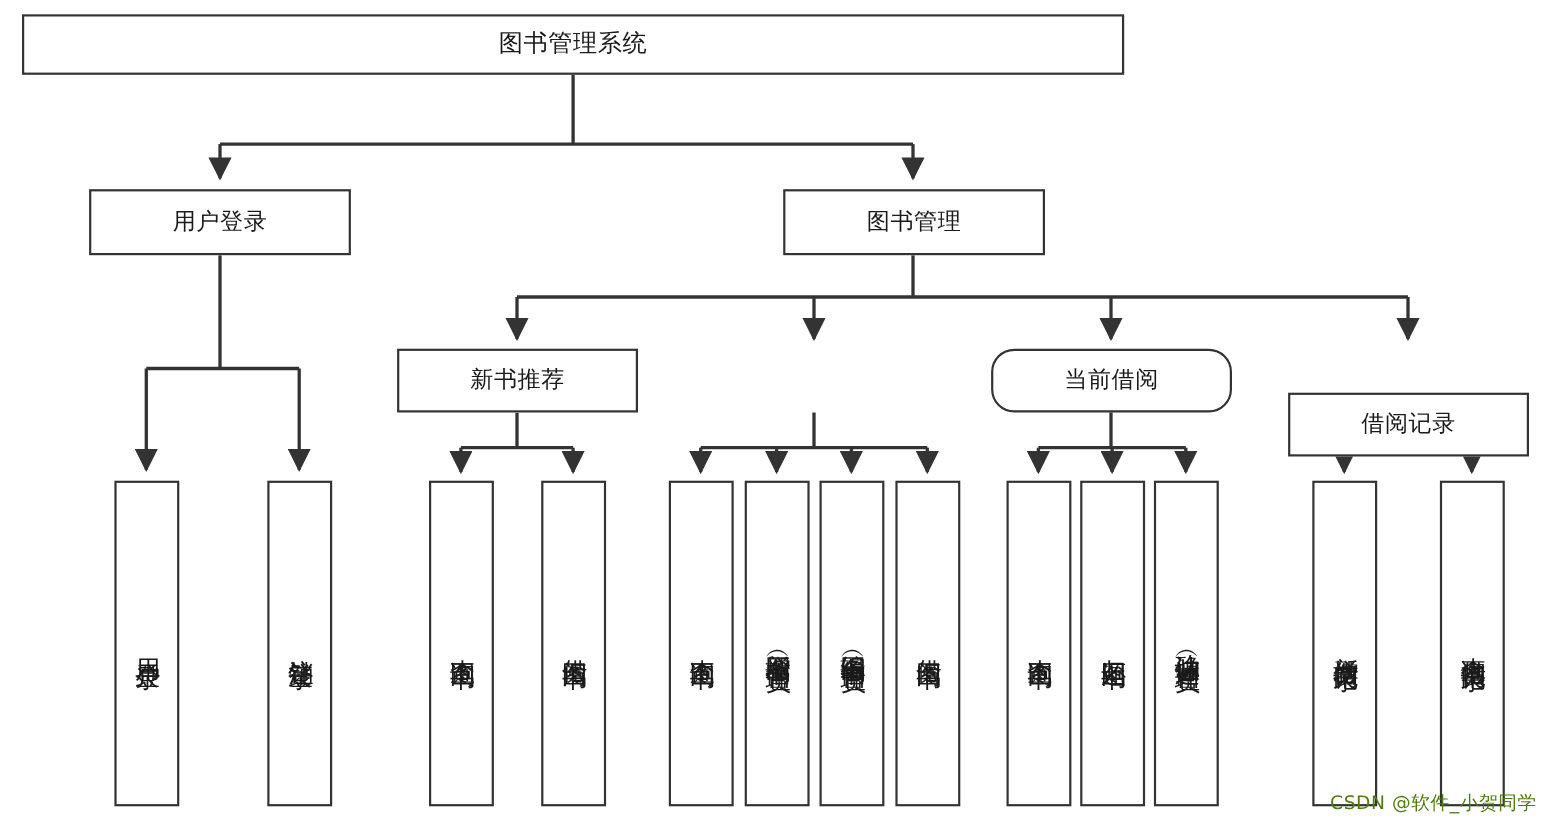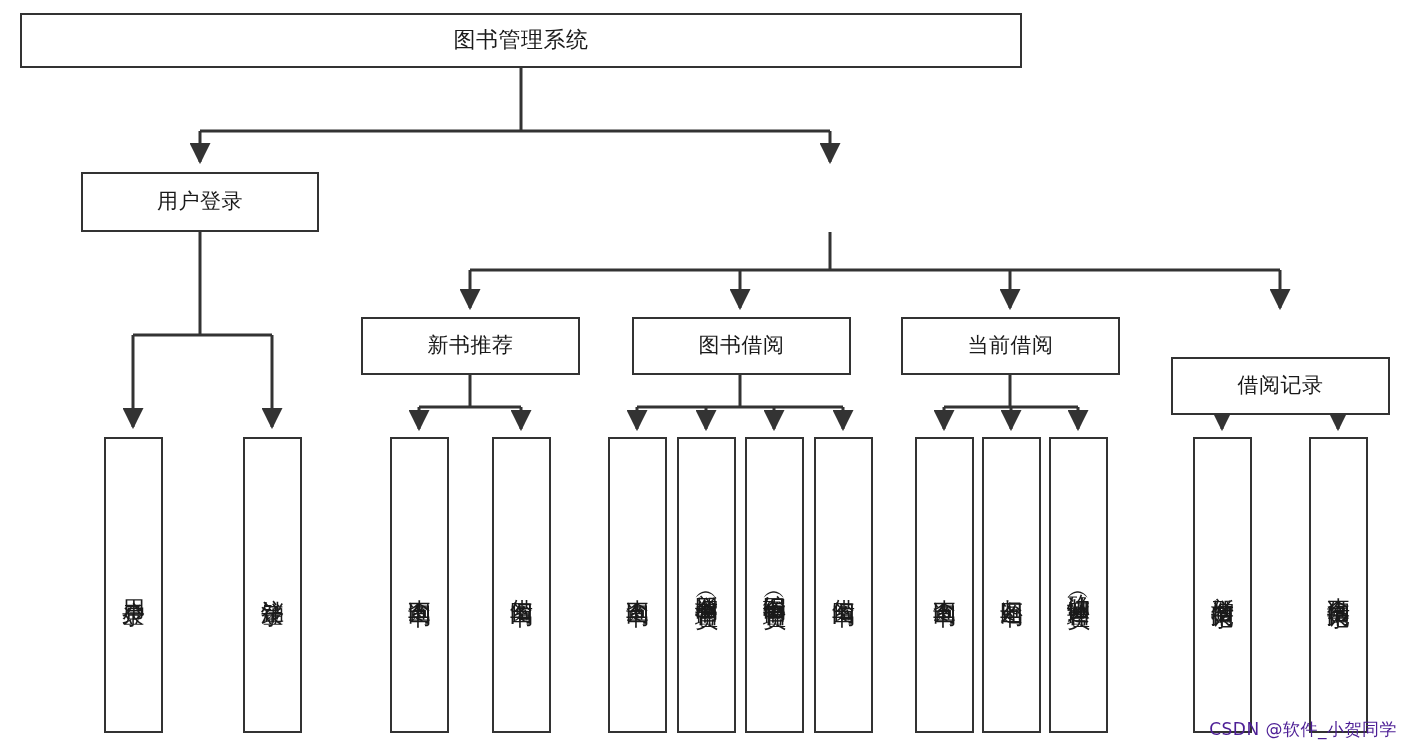--- a/index.html
+++ b/index.html
@@ -60,21 +60,21 @@
     font-size: 23px;
     line-height: 1.0;
     letter-spacing: 2px;
     max-height: 100%;
   }
   #watermark {
     position: absolute;
     right: 8px;
     bottom: 6px;
     font-size: 17px;
-    color: #4c1d95;
+    color: #4d7c0f;
     white-space: nowrap;
     letter-spacing: 0.5px;
   }
 </style>
 </head>
 <body>
 
 <div id="canvas">
 
   <svg id="wires" viewBox="0 0 1405 747" xmlns="http://www.w3.org/2000/svg">
@@ -127,28 +127,28 @@
     </g>
   </svg>
 
   <div class="node horiz root" style="left:20px; top:13px; width:1002px; height:55px;">
     <span class="label">图书管理系统</span>
   </div>
 
   <div class="node horiz" style="left:81px; top:172px; width:238px; height:60px;">
     <span class="label">用户登录</span>
   </div>
+  <div class="node horiz" style="left:712px; top:172px; width:238px; height:60px;">
+    <span class="label">图书管理</span>
+  </div>
 
   <div class="node horiz" style="left:361px; top:317px; width:219px; height:58px;justify-content:center;">
     <span class="label">新书推荐</span>
   </div>
-  <div class="node horiz" style="left:632px; top:317px; width:219px; height:58px;">
-    <span class="label">图书借阅</span>
-  </div>
-  <div class="node horiz" style="left:901px; top:317px; width:219px; height:58px;">
+  <div class="node horiz" style="left:901px; top:317px; width:219px; height:58px;border-radius:21px;">
     <span class="label">当前借阅</span>
   </div>
   <div class="node horiz" style="left:1171px; top:317px; width:219px; height:58px;margin-top:40px;">
     <span class="label">借阅记录</span>
   </div>
 
   <div class="node vert" style="left:104px; top:437px; width:59px; height:296px;">
     <span class="label">用户登录</span>
   </div>
   <div class="node vert" style="left:243px; top:437px; width:59px; height:296px;">

